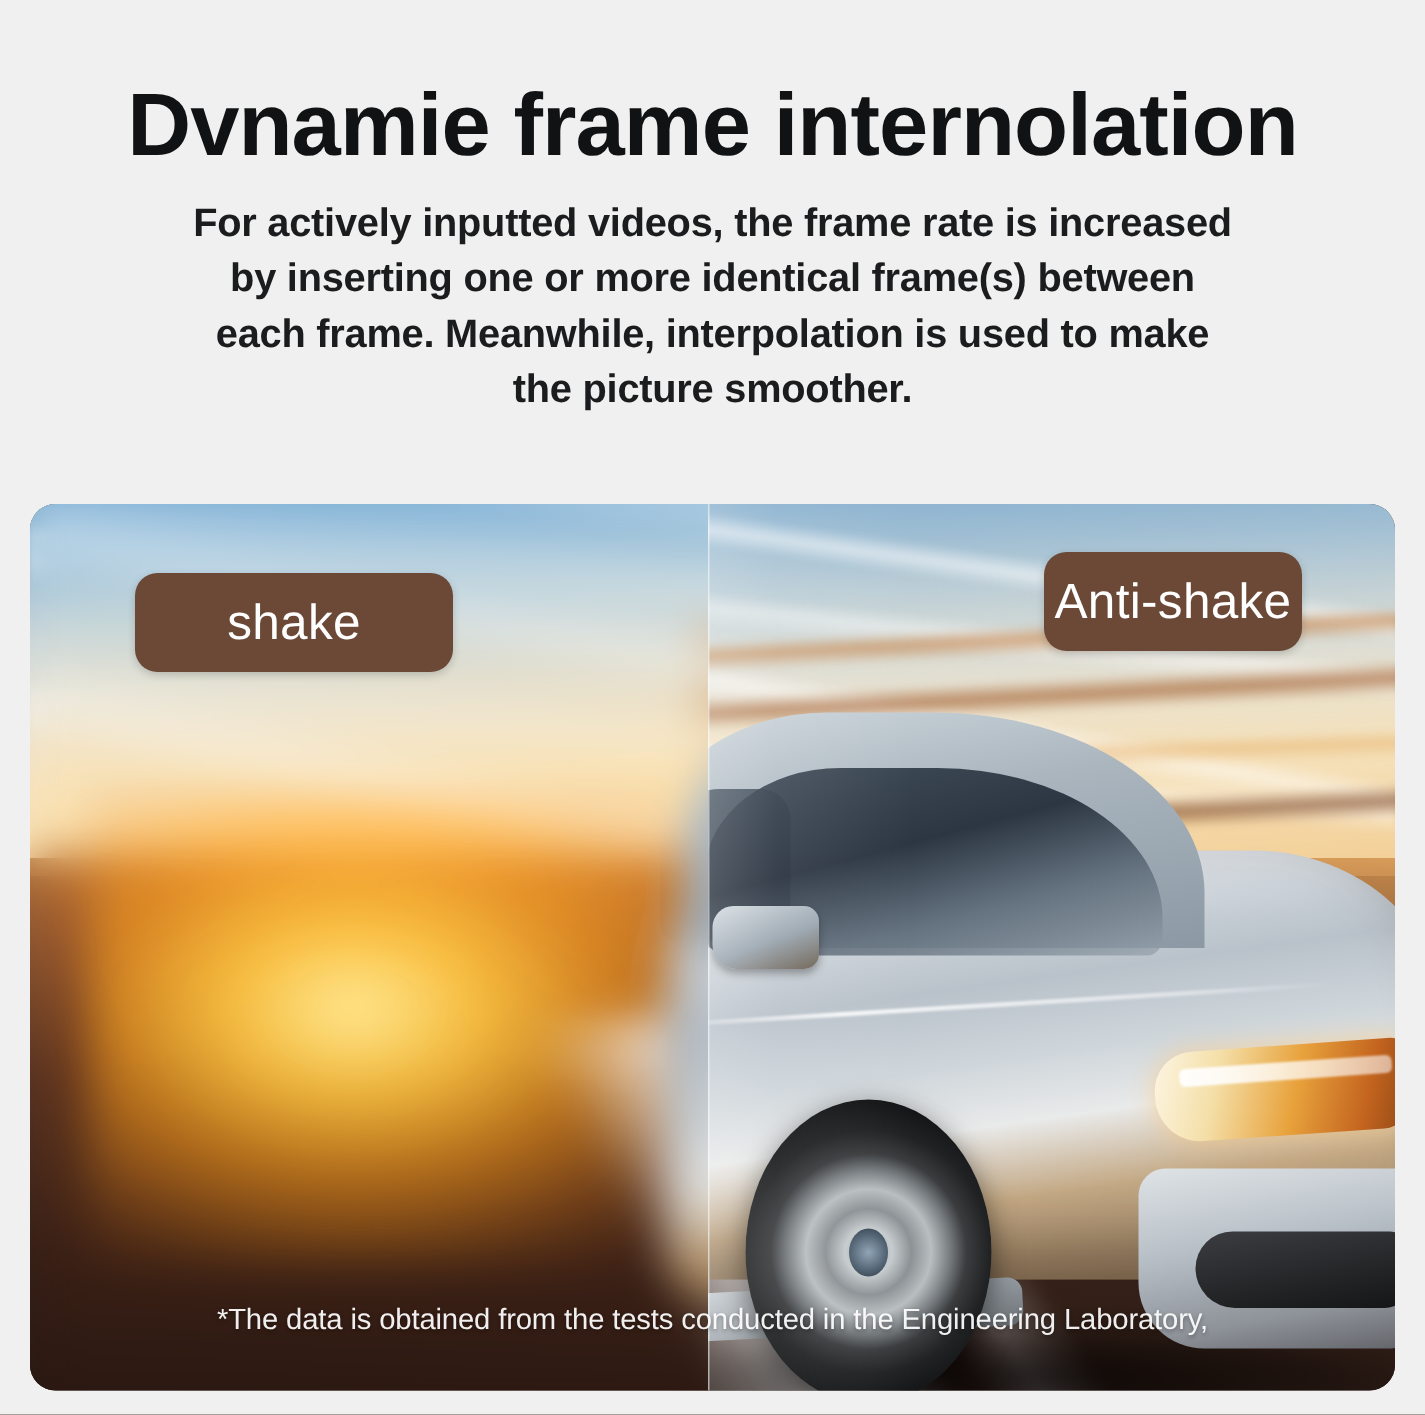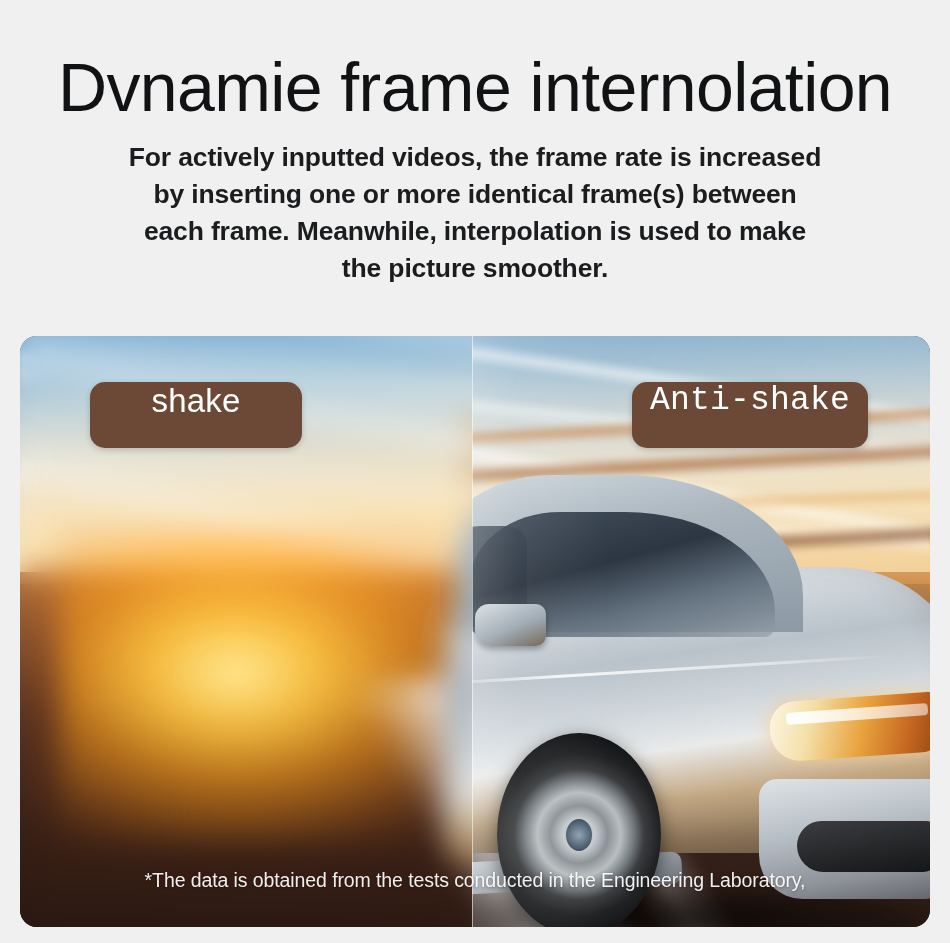--- a/index.html
+++ b/index.html
@@ -26,22 +26,22 @@
 
   
   .header {
     position: absolute;
     left: 0; top: 0;
     width: 950px;
     text-align: center;
   }
 
   .page-title {
-    font-size: 68px;
-    font-weight: 400;
+    font-size: 59px;
+    font-weight: 700;
     color: #111214;
     letter-spacing: -0.6px;
     line-height: 1.02;
     margin-top: 53px;
     white-space: nowrap;
   }
 
   .page-subtitle {
     font-size: 26.5px;
     font-weight: 700;
@@ -400,44 +400,43 @@
     width: 1.5px;
     height: 100%;
     background: rgba(255,255,255,0.55);
     pointer-events: none;
   }
 
   
   .badge {
     position: absolute;
     display: flex;
-    align-items: flex-start;
+    align-items: center;
     justify-content: center;
     background: #6b4936;
     color: #ffffff;
     border-radius: 15px;
     font-size: 33px;
     font-weight: 400;
     letter-spacing: 0.2px;
     box-shadow: 0 2px 6px rgba(0,0,0,0.18);
   }
 
   .badge-shake {
     left: 70px;
     top: 46px;
     width: 212px;
     height: 66px;
   }
 
   .badge-anti {
     right: 62px;
-    top: 46px;
-    width: 236px;
+    top: 32px;
+    width: 172px;
     height: 66px;
-    font-family: Liberation Mono, monospace;
   }
 
   
   .footnote {
     position: absolute;
     left: 0;
     bottom: 32px;
     width: 100%;
     text-align: center;
     color: rgba(255,255,255,0.93);

